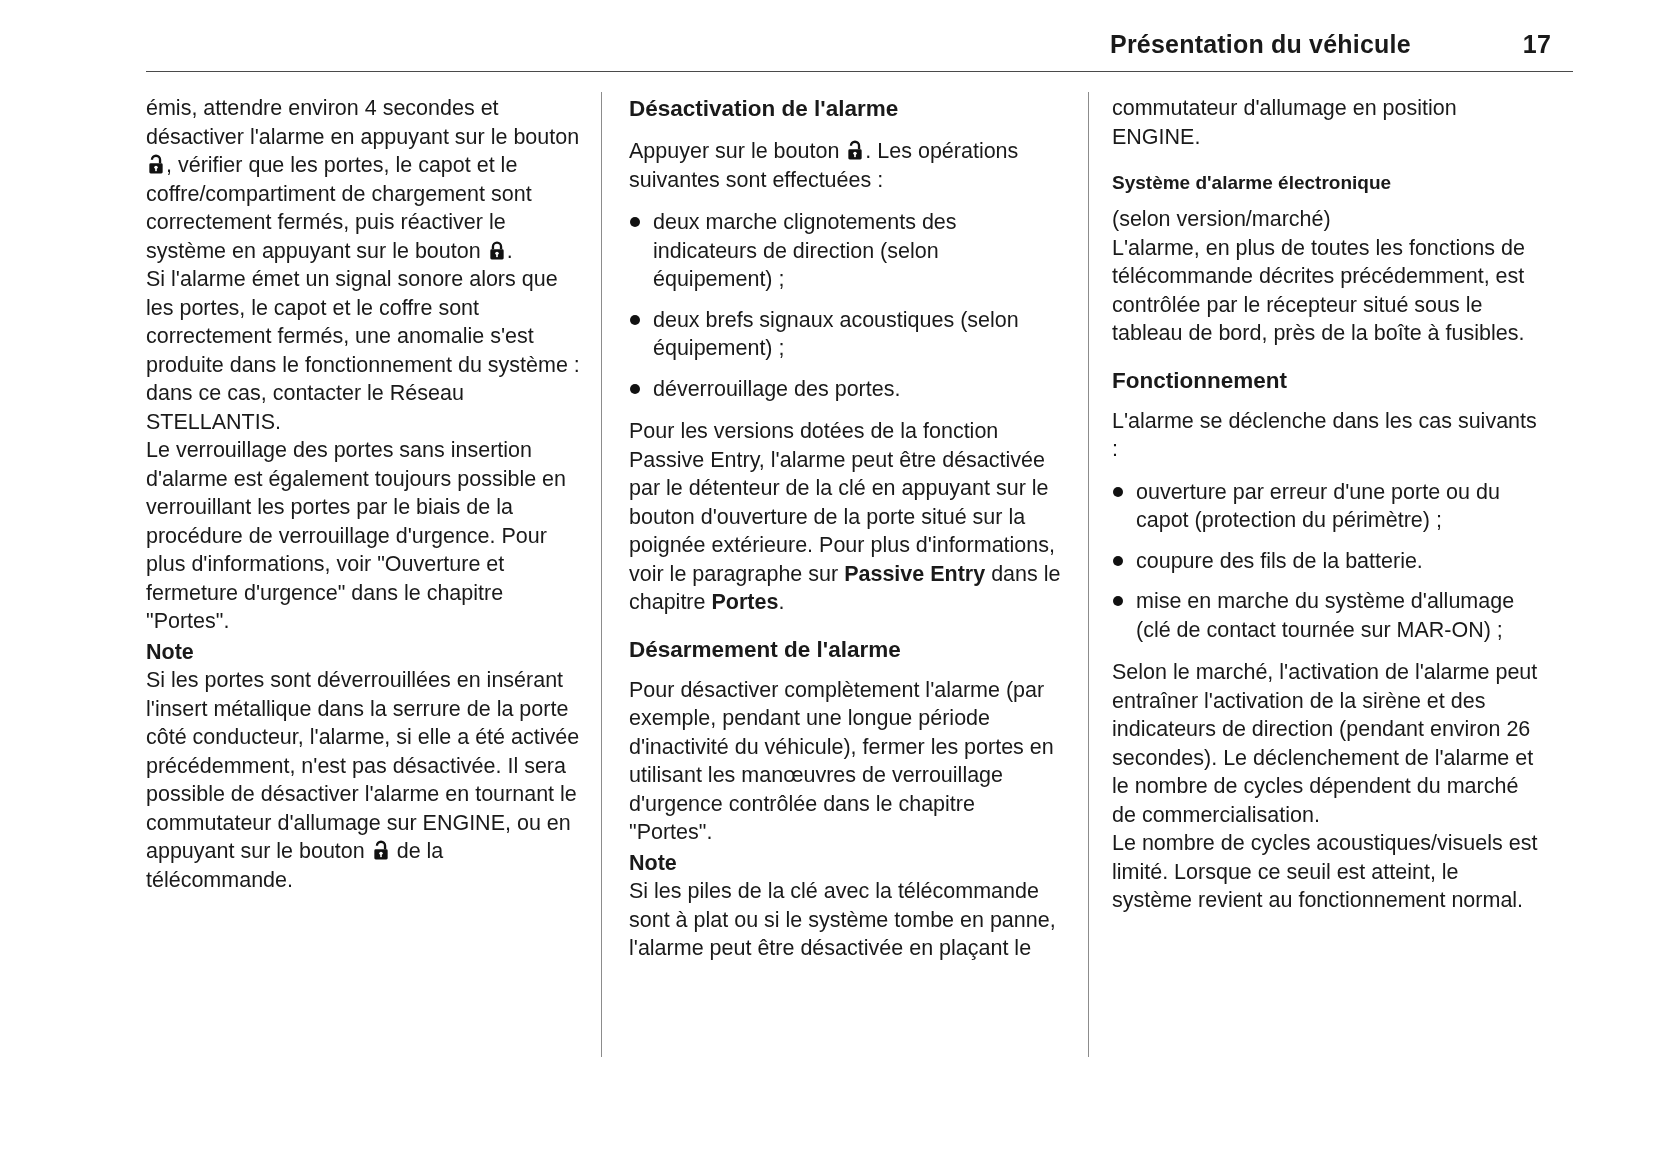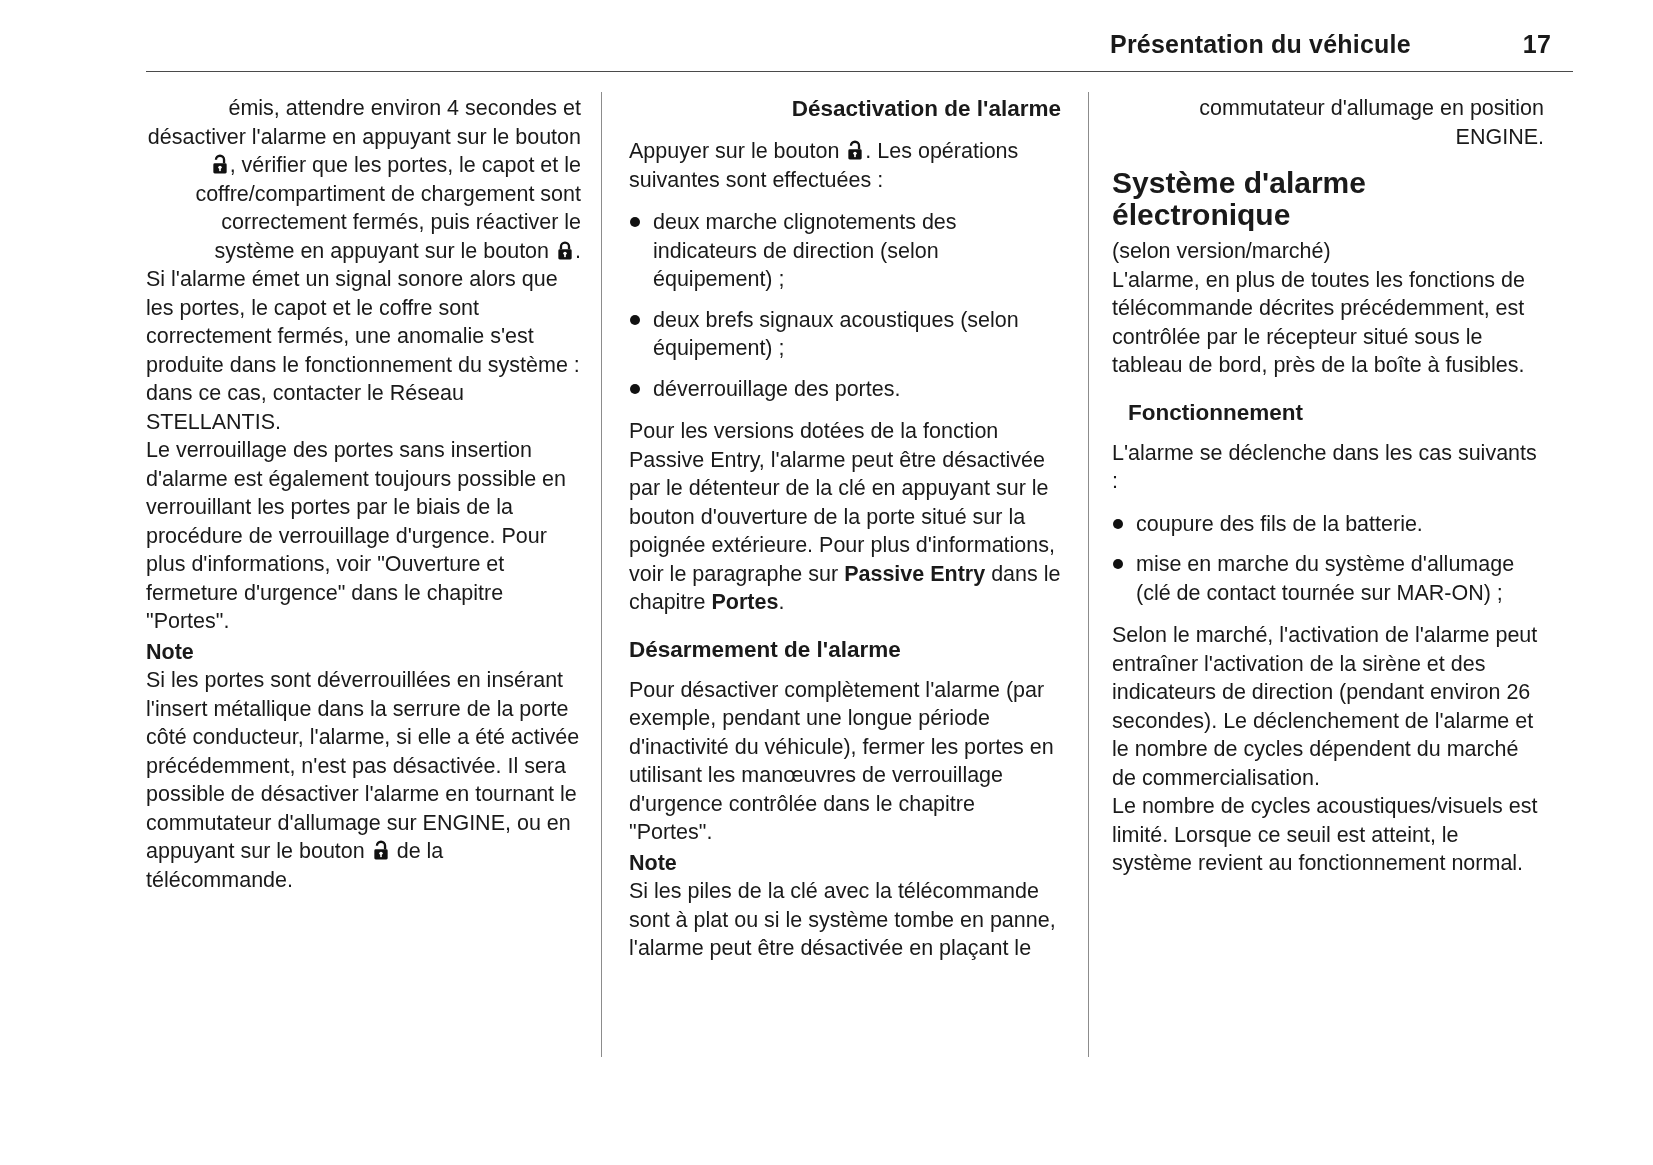--- a/index.html
+++ b/index.html
@@ -30,24 +30,24 @@
     min-height:965px;
   }
   .col{box-sizing:border-box;font-size:21.5px;line-height:28.5px;}
   .col-1{width:455px;padding-right:20px;}
   .col-2{width:486px;padding:0 27px;}
   .col-3{width:484px;padding:0 29px 0 23px;}
   .divider{width:1px;background:#8c8c8c;}
 
   p{margin:0;}
   .spaced{margin-top:14px;}
-  .h1{font-size:30px;font-weight:bold;margin:16px 0 6px 0;line-height:32px;}
+  .h1{font-size:19px;font-weight:bold;margin:16px 0 6px 0;line-height:32px;}
   .h2{font-size:22.5px;font-weight:bold;margin:18px 0 12px 0;line-height:29px;}
   .note{font-weight:bold;margin:2px 0 0 0;}
-  .col > :first-child{margin-top:2px;text-align:right;}
+  .col > :first-child{margin-top:2px;}
   b{font-weight:bold;}
 
   
   ul.bullets{list-style:none;margin:14px 0 0 0;padding:0 0 0 24px;}
   ul.bullets li{position:relative;margin:0 0 12px 0;}
   ul.bullets li::before{
     content:"";
     position:absolute;left:-23px;top:9px;
     width:10px;height:10px;border-radius:50%;
     background:#111;
@@ -110,23 +110,24 @@
         <h3 class="h2" style="font-family: inherit;">Désarmement de l'alarme</h3>
         <p class="p">Pour désactiver complètement l'alarme (par exemple, pendant une longue période d'inactivité du véhicule), fermer les portes en utilisant les manœuvres de verrouillage d'urgence contrôlée dans le chapitre "Portes".</p>
         <p class="note">Note</p>
         <p class="p">Si les piles de la clé avec la télécommande sont à plat ou si le système tombe en panne, l'alarme peut être désactivée en plaçant le</p>
       </div>
     <div class="divider"></div>
     <div class="col col-3">
         <p class="p">commutateur d'allumage en position ENGINE.</p>
         <h2 class="h1" style="font-family: inherit;">Système d'alarme électronique</h2>
         <p class="p">(selon version/marché)<br>L'alarme, en plus de toutes les fonctions de télécommande décrites précédemment, est contrôlée par le récepteur situé sous le tableau de bord, près de la boîte à fusibles.</p>
-        <h3 class="h2" style="font-family: inherit; margin-left: 16px;">Fonctionnement</h3>
+        <h3 class="h2" style="font-family: inherit;">Fonctionnement</h3>
         <p class="p">L'alarme se déclenche dans les cas suivants :</p>
         <ul class="bullets">
+          <li>ouverture par erreur d'une porte ou du capot (protection du périmètre) ;</li>
           <li>coupure des fils de la batterie.</li>
           <li>mise en marche du système d'allumage (clé de contact tournée sur MAR-ON) ;</li>
         </ul>
         <p class="p spaced">Selon le marché, l'activation de l'alarme peut entraîner l'activation de la sirène et des indicateurs de direction (pendant environ 26 secondes). Le déclenchement de l'alarme et le nombre de cycles dépendent du marché de commercialisation.<br>Le nombre de cycles acoustiques/visuels est limité. Lorsque ce seuil est atteint, le système revient au fonctionnement normal.</p>
       </div>
   </div>
 
 </div>
 
 </body></html>

